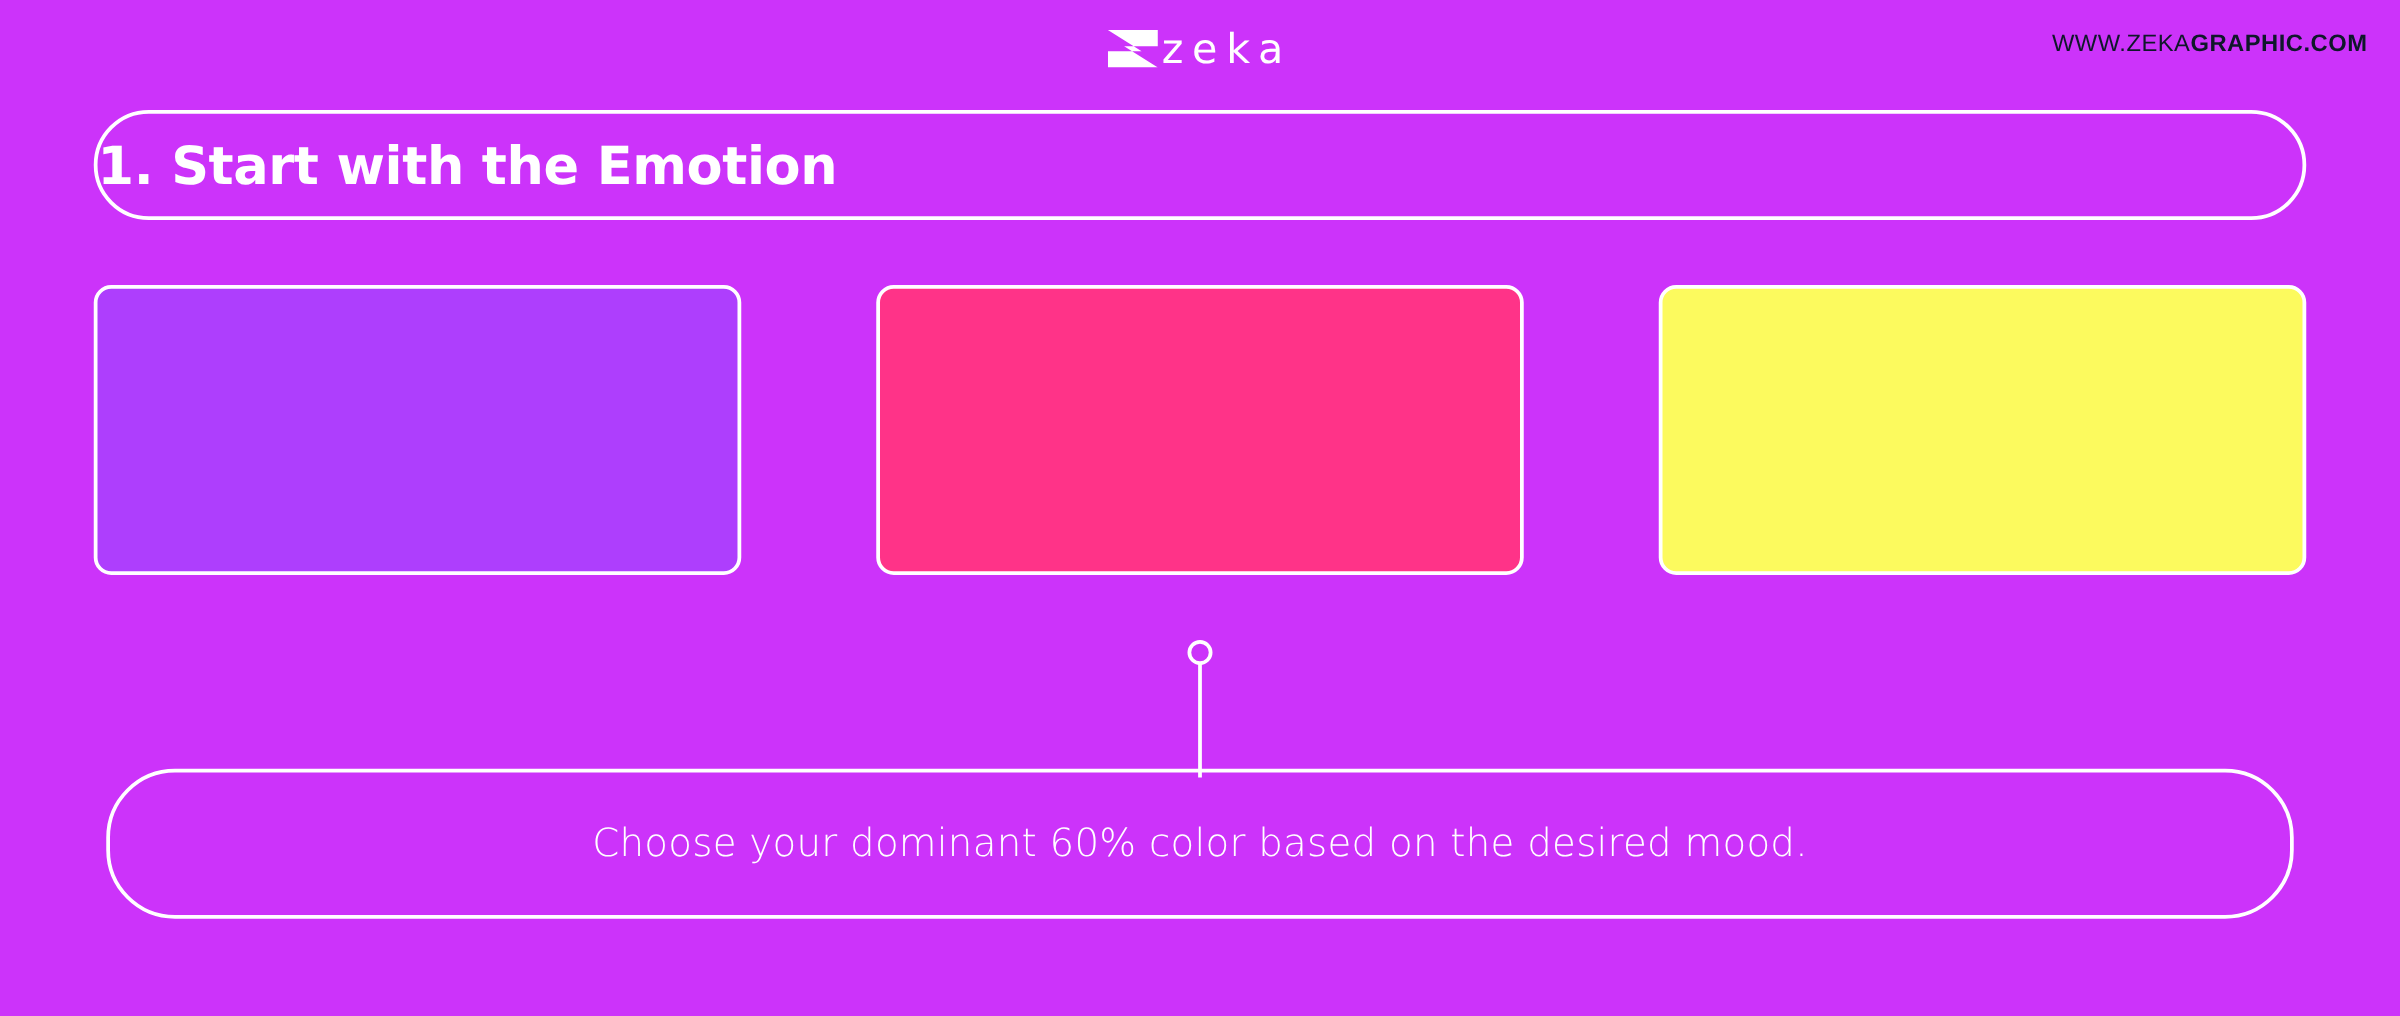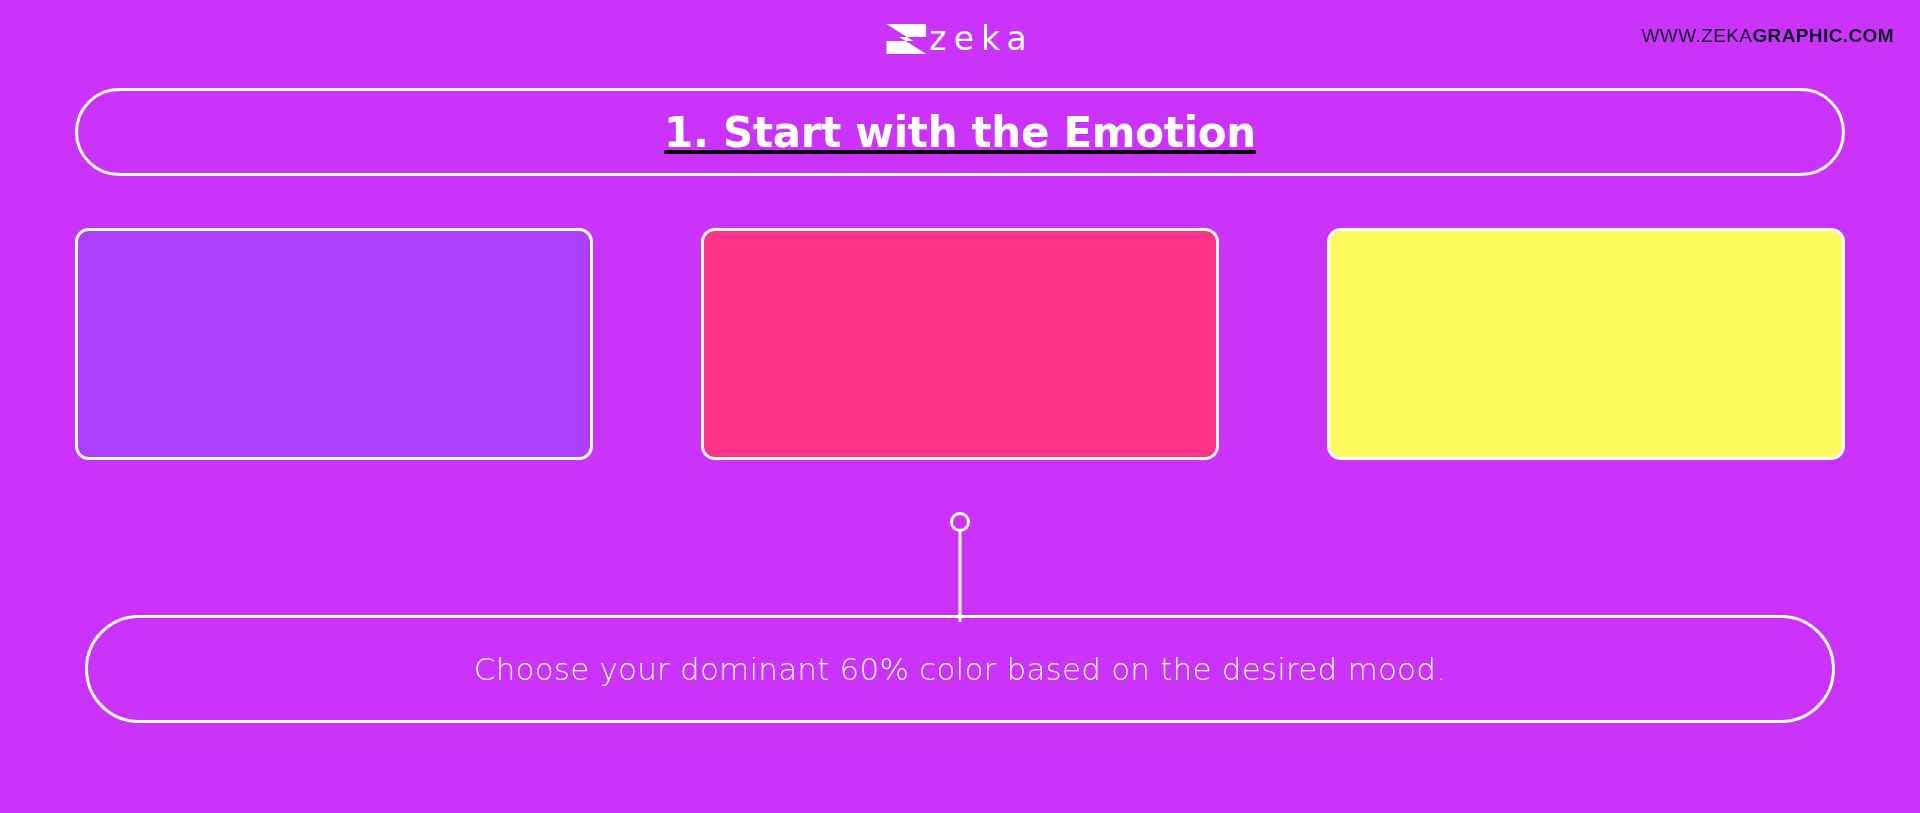--- a/index.html
+++ b/index.html
@@ -67,22 +67,21 @@
   .title-pill {
     position:absolute;
     left:75px;
     top:88px;
     width:1770px;
     height:88px;
     border:3px solid #ffffff;
     border-radius:44px;
     display:flex;
     align-items:center;
-    justify-content:center;
-    text-decoration:underline;
+    justify-content:flex-start;
   }
 
   .title-text {
     color:#ffffff;
     font-size:42px;
     font-weight:700;
     letter-spacing:-0.3px;
     white-space:nowrap;
     font-family:"DejaVu Sans", sans-serif;
   }
@@ -136,21 +135,21 @@
     height:91px;
     background:#ffffff;
   }
 
   
   .caption-pill {
     position:absolute;
     left:85px;
     top:615px;
     width:1750px;
-    height:108px;
+    height:120px;
     border:3px solid #ffffff;
     border-radius:55px;
     display:flex;
     align-items:center;
     justify-content:center;
   }
 
   .caption-text {
     color:#ffffff;
     font-size:31px;

